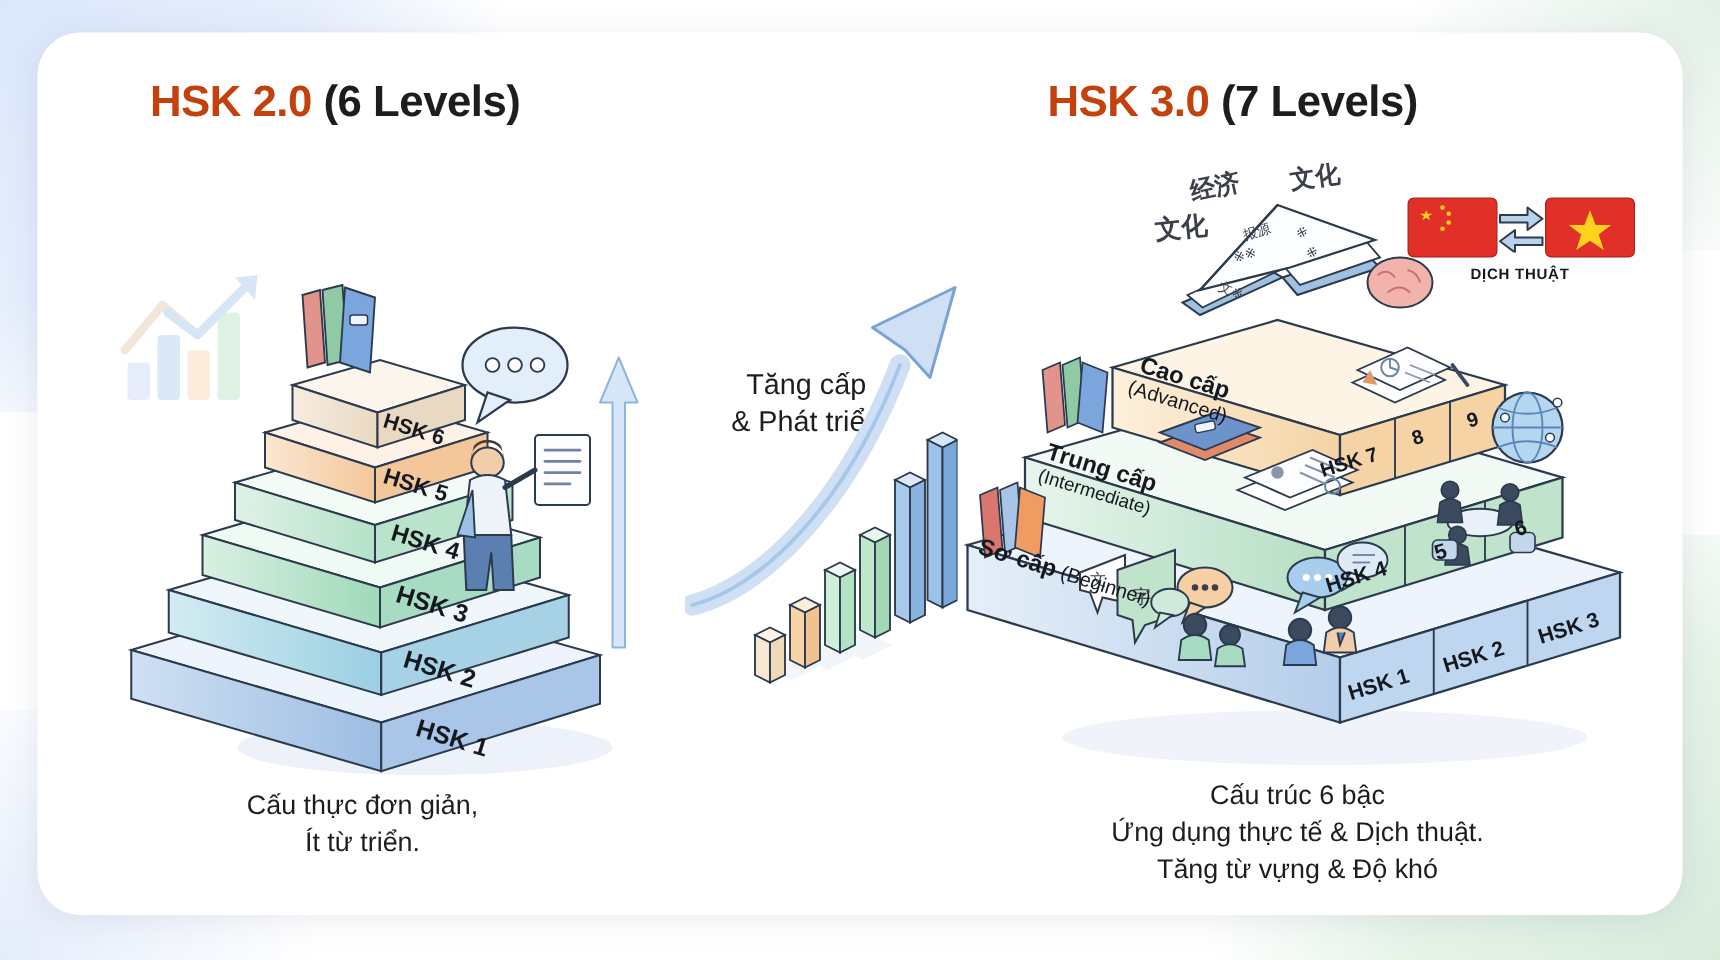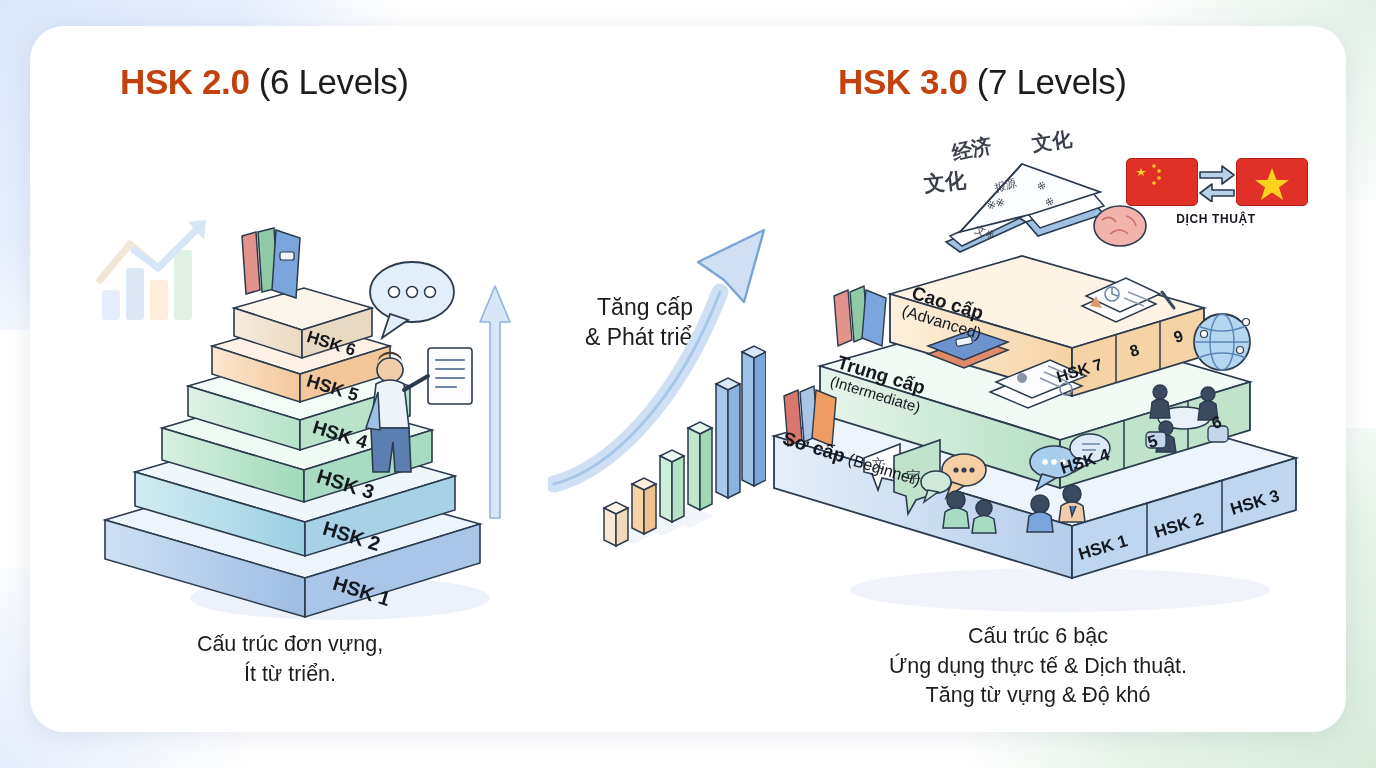--- a/index.html
+++ b/index.html
@@ -23,21 +23,21 @@
   
   #card{
     position:absolute;left:30px;top:26px;width:1316px;height:706px;
     background:#ffffff;border-radius:34px;
     box-shadow:0 4px 26px rgba(60,80,120,.10);
   }
 
   
   .heading{position:absolute;font-size:35px;font-weight:bold;white-space:nowrap;letter-spacing:-.4px;}
   .heading .hsk{color:#c2410c;}
-  .heading .lev{color:#1d1d1f;font-weight:normal;}
+  .heading .lev{color:#1d1d1f;font-weight:bold;}
   #head-left{left:120px;top:62px;}
   #head-right{left:838px;top:62px;}
 
   
   #pyramid-left{position:absolute;left:90px;top:180px;width:420px;height:440px;}
   #pyramid-right{position:absolute;left:760px;top:110px;width:560px;height:510px;}
 
   .lvl-label{
     position:absolute;color:#14181f;font-weight:bold;white-space:nowrap;
     pointer-events:none;
@@ -488,20 +488,20 @@
   </svg>
   <div class="flag" id="flag-vn">
     <svg viewBox="0 0 70 46" width="70" height="46">
       <polygon points="35,9 39.5,21 52,21 42,28.5 46,41 35,33.5 24,41 28,28.5 18,21 30.5,21" fill="#ffd21e"></polygon>
     </svg>
   </div>
   <div id="dichthuat">DỊCH THUẬT</div>
 </div>
 
 <div class="caption" id="cap-left">
-  <div>Cấu trúc đơn vựng,</div>
+  <div>Cấu thực đơn giản,</div>
   <div>Ít từ triển.</div>
 </div>
 <div class="caption" id="cap-right">
   <div>Cấu trúc 6 bậc</div>
   <div>Ứng dụng thực tế &amp; Dịch thuật.</div>
   <div>Tăng từ vựng &amp; Độ khó</div>
 </div>
 
 </body></html>

